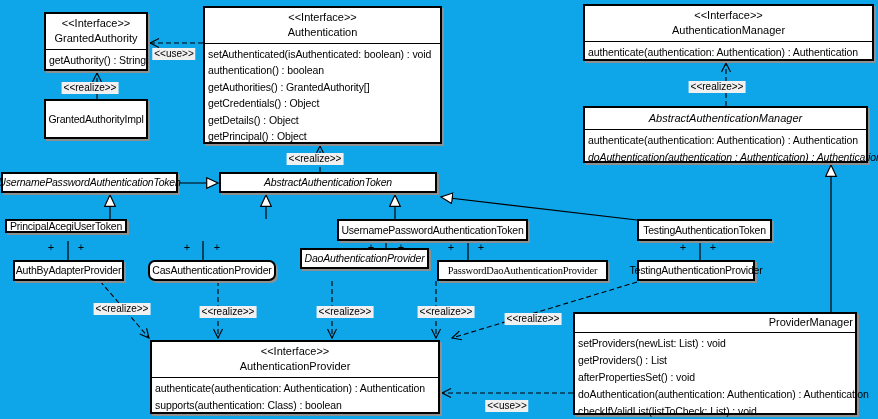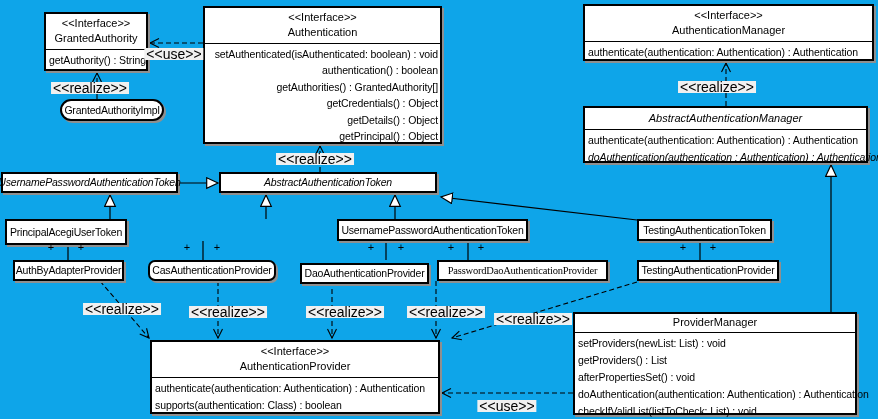--- a/index.html
+++ b/index.html
@@ -13,23 +13,23 @@
     box-shadow:2px 2px 0 #8f8f8f; box-sizing:border-box; z-index:2;
   }
   .hdr{text-align:center; border-bottom:1px solid #000; padding:2px 2px 3px 2px;}
   .stereo{font-size:11px; line-height:15px; white-space:nowrap;}
   .cname{font-size:11px; line-height:15px; white-space:nowrap;}
   .it{font-style:italic;}
   .single{display:flex; align-items:center; justify-content:center; overflow:visible;}
   .single .cname{font-size:10.5px; letter-spacing:-0.2px;}
   .methods{padding:2px 2px 0 3px;}
   .m{font-size:10.5px; letter-spacing:-0.1px; line-height:17px; white-space:nowrap; overflow:visible;}
-  .m16{line-height:16.4px;text-align:right;}
+  .m16{line-height:16.4px;}
   .edge-label{
-    position:absolute; z-index:3; font-size:14px; line-height:12px;
+    position:absolute; z-index:3; font-size:10px; line-height:12px;
     background:#f0f0f0; padding:0 2px; white-space:nowrap; transform:translateX(-50%);
   }
   .plus{
     position:absolute; z-index:3; font-size:11px; line-height:11px; transform:translateX(-50%);
   }
 </style>
 </head>
 <body>
 
 <div id="diagram">
@@ -73,21 +73,21 @@
   <div class="uml-class" style="left:44px;top:12px;width:104px;height:59px;">
     <div class="hdr">
       <div class="stereo">&lt;&lt;Interface&gt;&gt;</div>
       <div class="cname">GrantedAuthority</div>
     </div>
     <div class="methods">
         <div class="m">getAuthority() : String</div>
       </div>
   </div>
 
-  <div class="uml-class single" style="left:60px;top:99px;width:104px;height:22px;border-radius:11px;">
+  <div class="uml-class single" style="left:44px;top:99px;width:104px;height:40px;">
     <div class="cname">GrantedAuthorityImpl</div>
   </div>
 
   <div class="uml-class" style="left:203px;top:6px;width:239px;height:138px;">
     <div class="hdr">
       <div class="stereo">&lt;&lt;Interface&gt;&gt;</div>
       <div class="cname">Authentication</div>
     </div>
     <div class="methods">
       <div class="m m16">setAuthenticated(isAuthenticated: boolean) : void</div>
@@ -120,59 +120,59 @@
   </div>
 
   <div class="uml-class single" style="left:1px;top:172px;width:177px;height:21px;">
     <div class="cname it">UsernamePasswordAuthenticationToken</div>
   </div>
 
   <div class="uml-class single" style="left:219px;top:172px;width:218px;height:21px;">
     <div class="cname it">AbstractAuthenticationToken</div>
   </div>
 
-  <div class="uml-class single" style="left:5px;top:219px;width:122px;height:26px;justify-content:center;">
+  <div class="uml-class single" style="left:5px;top:219px;width:122px;height:14px;justify-content:center;">
     <div class="cname">PrincipalAcegiUserToken</div>
   </div>
   <div class="uml-class single" style="left:337px;top:219px;width:191px;height:22px;">
     <div class="cname">UsernamePasswordAuthenticationToken</div>
   </div>
   <div class="uml-class single" style="left:637px;top:219px;width:135px;height:22px;">
     <div class="cname">TestingAuthenticationToken</div>
   </div>
 
   <div class="uml-class single" style="left:13px;top:260px;width:111px;height:21px;">
     <div class="cname">AuthByAdapterProvider</div>
   </div>
   <div class="uml-class single" style="left:148px;top:260px;width:128px;height:21px;border-radius:7px;">
     <div class="cname">CasAuthenticationProvider</div>
   </div>
-  <div class="uml-class single" style="left:300px;top:263px;width:129px;height:21px;">
+  <div class="uml-class single" style="left:300px;top:248px;width:129px;height:21px;font-style:italic;">
     <div class="cname">DaoAuthenticationProvider</div>
   </div>
   <div class="uml-class single" style="left:437px;top:260px;width:171px;height:21px;font-family:Liberation Serif, serif;">
     <div class="cname">PasswordDaoAuthenticationProvider</div>
   </div>
-  <div class="uml-class single" style="left:637px;top:260px;width:142px;height:21px;">
+  <div class="uml-class single" style="left:637px;top:260px;width:118px;height:21px;">
     <div class="cname">TestingAuthenticationProvider</div>
   </div>
 
   <div class="uml-class" style="left:150px;top:340px;width:290px;height:74px;">
     <div class="hdr">
       <div class="stereo">&lt;&lt;Interface&gt;&gt;</div>
       <div class="cname">AuthenticationProvider</div>
     </div>
     <div class="methods">
       <div class="m">authenticate(authentication: Authentication) : Authentication</div>
       <div class="m">supports(authentication: Class) : boolean</div>
     </div>
   </div>
 
   <div class="uml-class" style="left:573px;top:312px;width:284px;height:103px;">
-    <div class="hdr" style="padding:1px 2px 2px 2px;">
+    <div class="hdr" style="padding:1px 2px 2px 2px;text-align:right;">
       <div class="cname">ProviderManager</div>
     </div>
     <div class="methods">
       <div class="m">setProviders(newList: List) : void</div>
       <div class="m">getProviders() : List</div>
       <div class="m">afterPropertiesSet() : void</div>
       <div class="m">doAuthentication(authentication: Authentication) : Authentication</div>
       <div class="m">checkIfValidList(listToCheck: List) : void</div>
     </div>
   </div>

